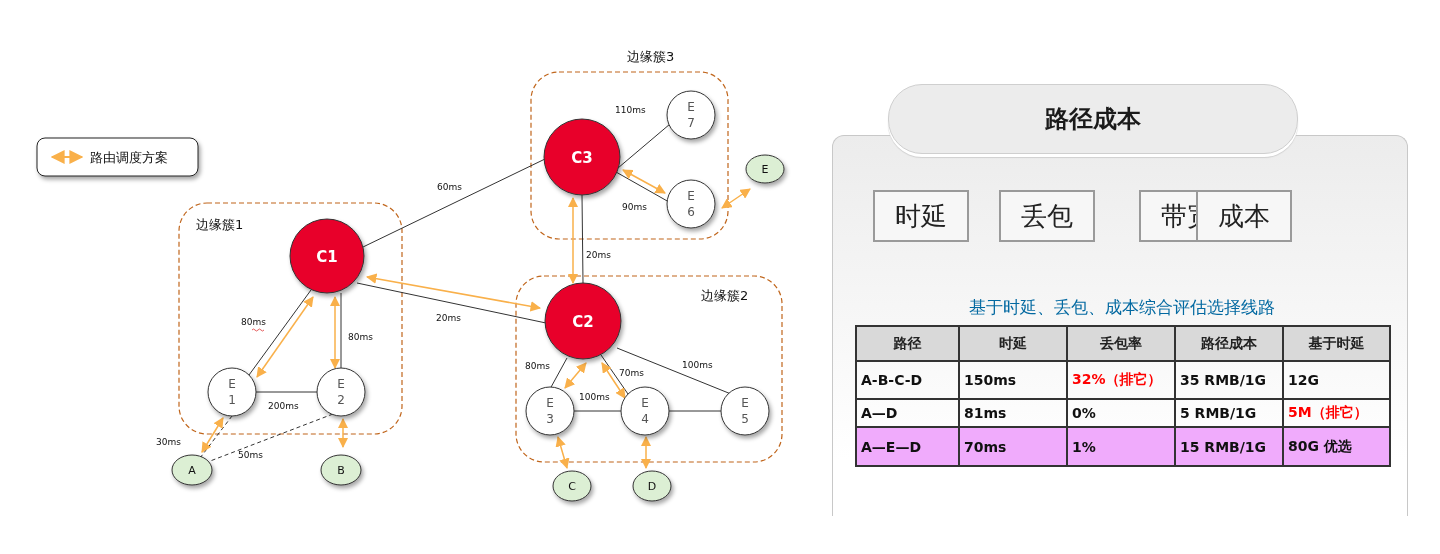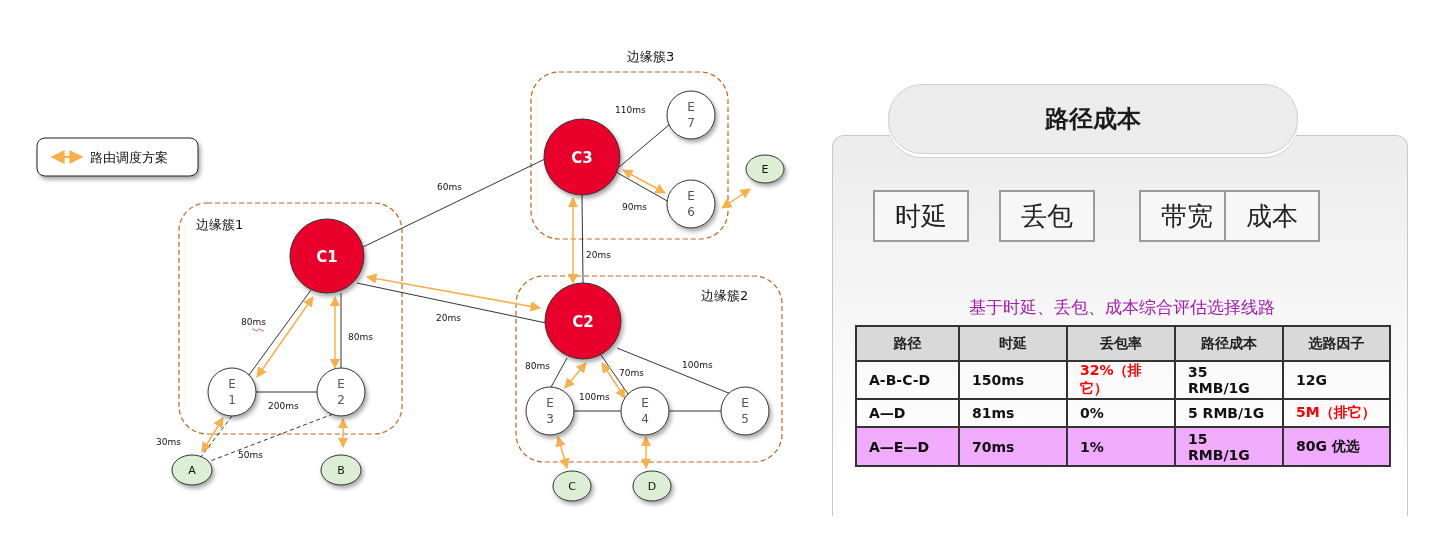--- a/index.html
+++ b/index.html
@@ -20,24 +20,24 @@
   .title-pill { position: absolute; left: 888px; top: 84px; width: 408px; height: 68px;
                 border: 1px solid #cfcfcf; border-radius: 34px; background: #ececec;
                 box-shadow: 0 3px 0 #ffffff, 0 4px 1px #cfcfcf;
                 display: flex; align-items: center; justify-content: center;
                 font-size: 24px; font-weight: bold; color: #1a1a1a; }
   .factor { position: absolute; top: 190px; width: 92px; height: 48px;
             border: 2px solid #9a9a9a; background: #f7f7f7;
             display: flex; align-items: center; justify-content: center;
             font-size: 26px; color: #222; }
   .subtitle { position: absolute; left: 855px; top: 296px; width: 534px; text-align: center;
-              font-size: 17px; color: #a21caf; }
+              font-size: 17px; color: #0369a1; }
   table.routes { position: absolute; left: 855px; top: 325px; border-collapse: collapse;
                  font-family: "DejaVu Sans", "Liberation Sans", sans-serif; }
-  table.routes th, table.routes td { border: 2px solid #333; padding: 0 12px; }
+  table.routes th, table.routes td { border: 2px solid #333; padding: 0 4px; }
   table.routes th { background: #d9d9d9; height: 33px; font-size: 14px; font-weight: bold; color: #222; }
   table.routes td { font-size: 14px; font-weight: bold; color: #111; text-align: left; }
   table.routes tr.r1 td { height: 36px; }
   table.routes tr.r2 td { height: 26px; }
   table.routes tr.r3 td { height: 37px; background: #f0abfc; }
   table.routes tr.r4 td { height: 37px; }
   .red { color: #ff0000 !important; }
 </style>
 </head>
 <body>
@@ -188,39 +188,39 @@
     <text class="term-label" x="765" y="173" text-anchor="middle">E</text>
   </g>
 </svg>
 
 <div class="panel"></div>
 <div class="title-pill">路径成本</div>
 
 <div class="factor" style="left:873px">时延</div>
 <div class="factor" style="left:999px">丢包</div>
 <div class="factor" style="left:1139px">带宽</div>
-<div class="factor" style="left:1224px">成本</div>
+<div class="factor" style="left:1196px">成本</div>
 
 <div class="subtitle">基于时延、丢包、成本综合评估选择线路</div>
 
 <table class="routes">
   <colgroup>
     <col style="width:103px">
       <col style="width:108px">
       <col style="width:108px">
       <col style="width:108px">
       <col style="width:107px">
   </colgroup>
   <thead>
     <tr>
       <th>路径</th>
       <th>时延</th>
       <th>丢包率</th>
       <th>路径成本</th>
-      <th>选路因子</th>
+      <th>基于时延</th>
     </tr>
   </thead>
   <tbody>
     <tr class="r1">
       <td>A-B-C-D</td>
       <td>150ms</td>
       <td class="red">32%（排它）</td>
       <td>35 RMB/1G</td>
       <td>12G</td>
     </tr>

